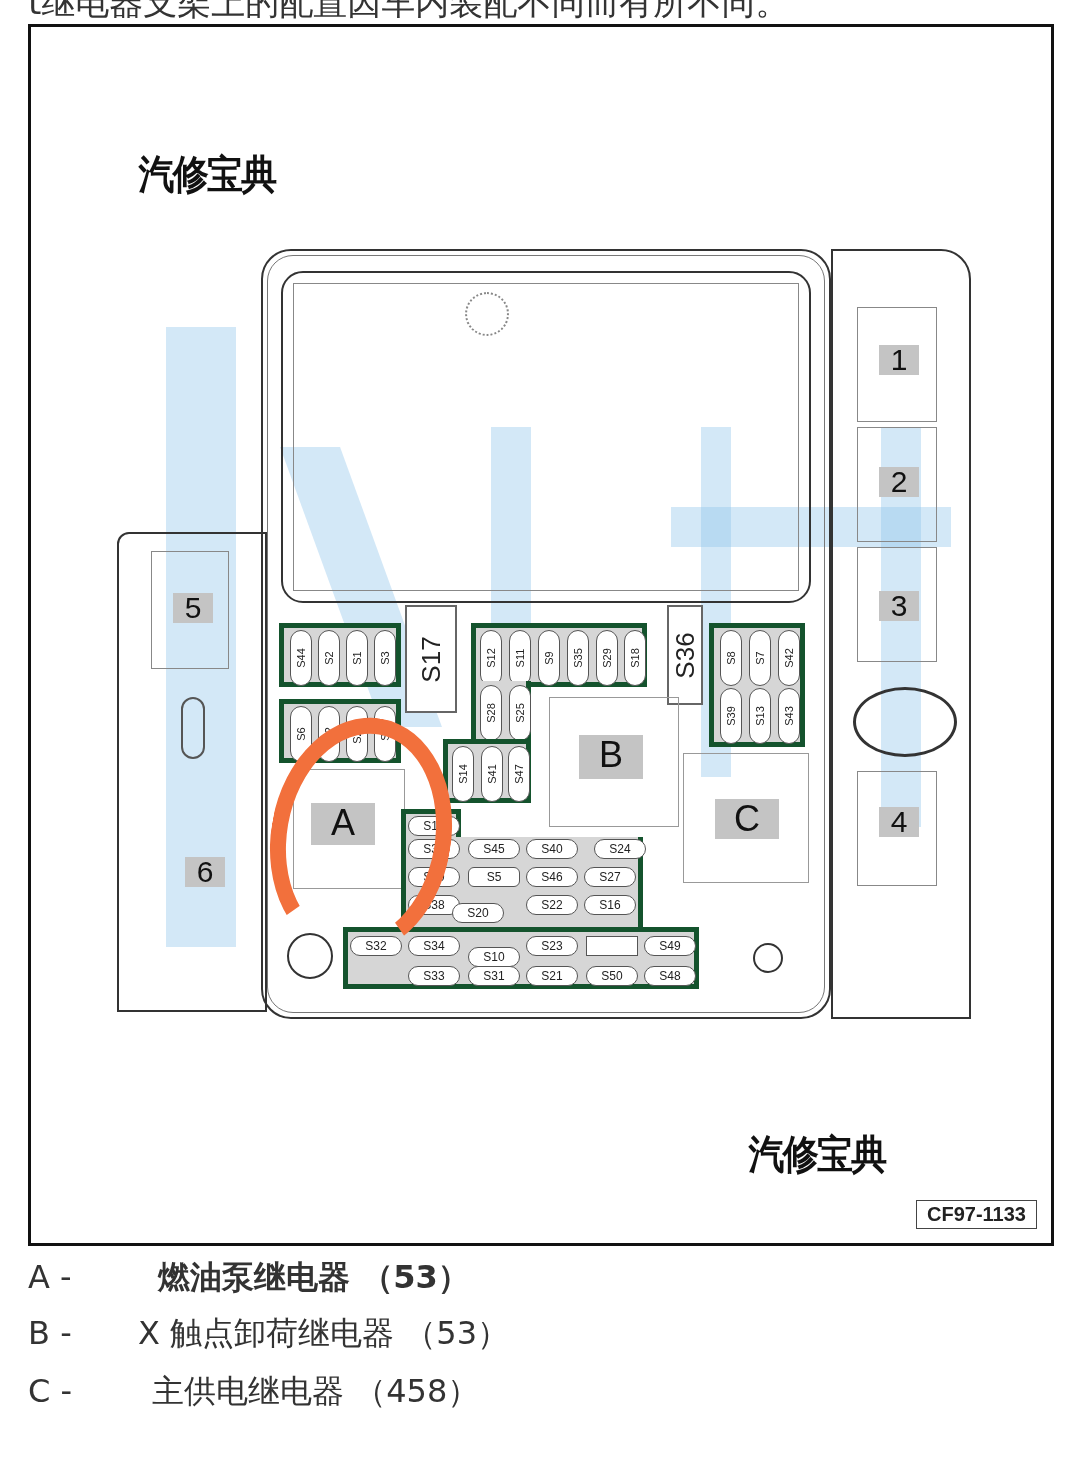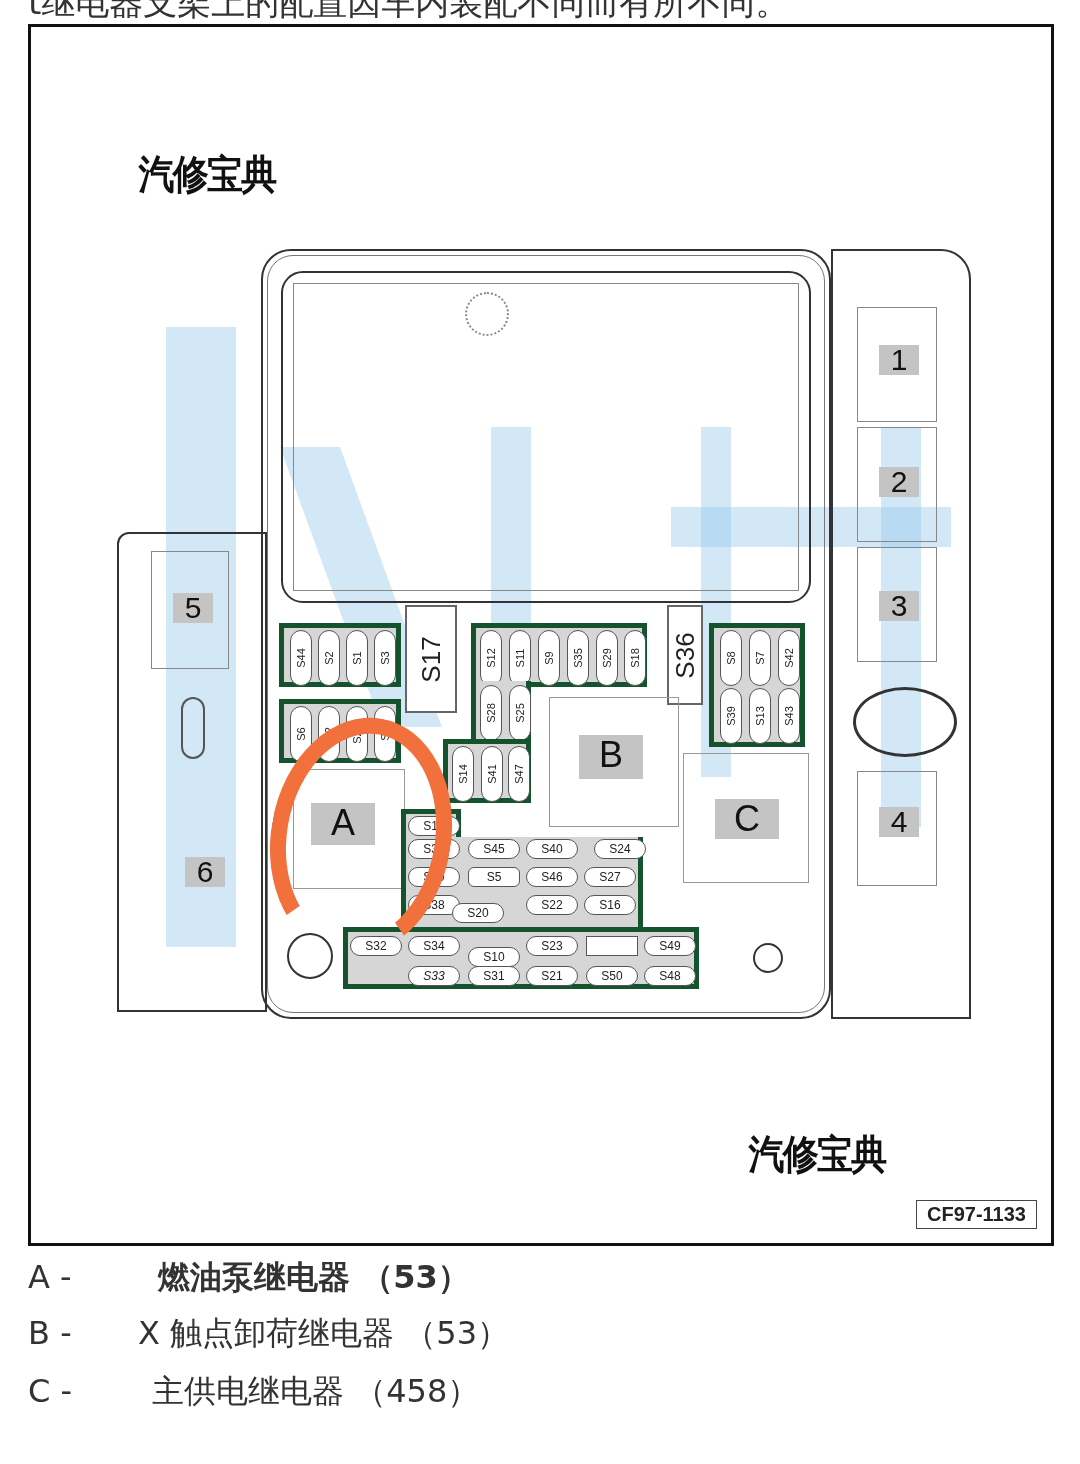--- a/index.html
+++ b/index.html
@@ -210,21 +210,21 @@
     <div class="fuse-h" style="left:120px; top:58px;">S22</div>
     <div class="fuse-h" style="left:178px; top:58px;">S16</div>
   </div>
   <div class="fuse-block" style="left:312px; top:900px; width:356px; height:62px;">
     <div class="fuse-h" style="left:2px; top:4px;">S32</div>
     <div class="fuse-h" style="left:60px; top:4px;">S34</div>
     <div class="fuse-h" style="left:120px; top:15px;">S10</div>
     <div class="fuse-h" style="left:178px; top:4px;">S23</div>
     <div class="fuse-h" style="left:238px; top:4px; border-radius:0;"></div>
     <div class="fuse-h" style="left:296px; top:4px;">S49</div>
-    <div class="fuse-h" style="left:60px; top:34px;font-style:italic;">S33</div>
+    <div class="fuse-h" style="left:60px; top:34px;">S33</div>
     <div class="fuse-h" style="left:120px; top:34px;">S31</div>
     <div class="fuse-h" style="left:178px; top:34px;">S21</div>
     <div class="fuse-h" style="left:238px; top:34px;">S50</div>
     <div class="fuse-h" style="left:296px; top:34px;">S48</div>
   </div>
 
   <div class="abs" style="left:256px; top:906px; width:46px; height:46px; border:2px solid #333; border-radius:50%;"></div>
   <div class="abs" style="left:722px; top:916px; width:30px; height:30px; border:2px solid #333; border-radius:50%;"></div>
   <div class="abs" style="left:822px; top:660px; width:104px; height:70px; border:3px solid #333; border-radius:50%;"></div>
   <div class="abs" style="left:150px; top:670px; width:24px; height:62px; border:2px solid #555; border-radius:12px;"></div>

